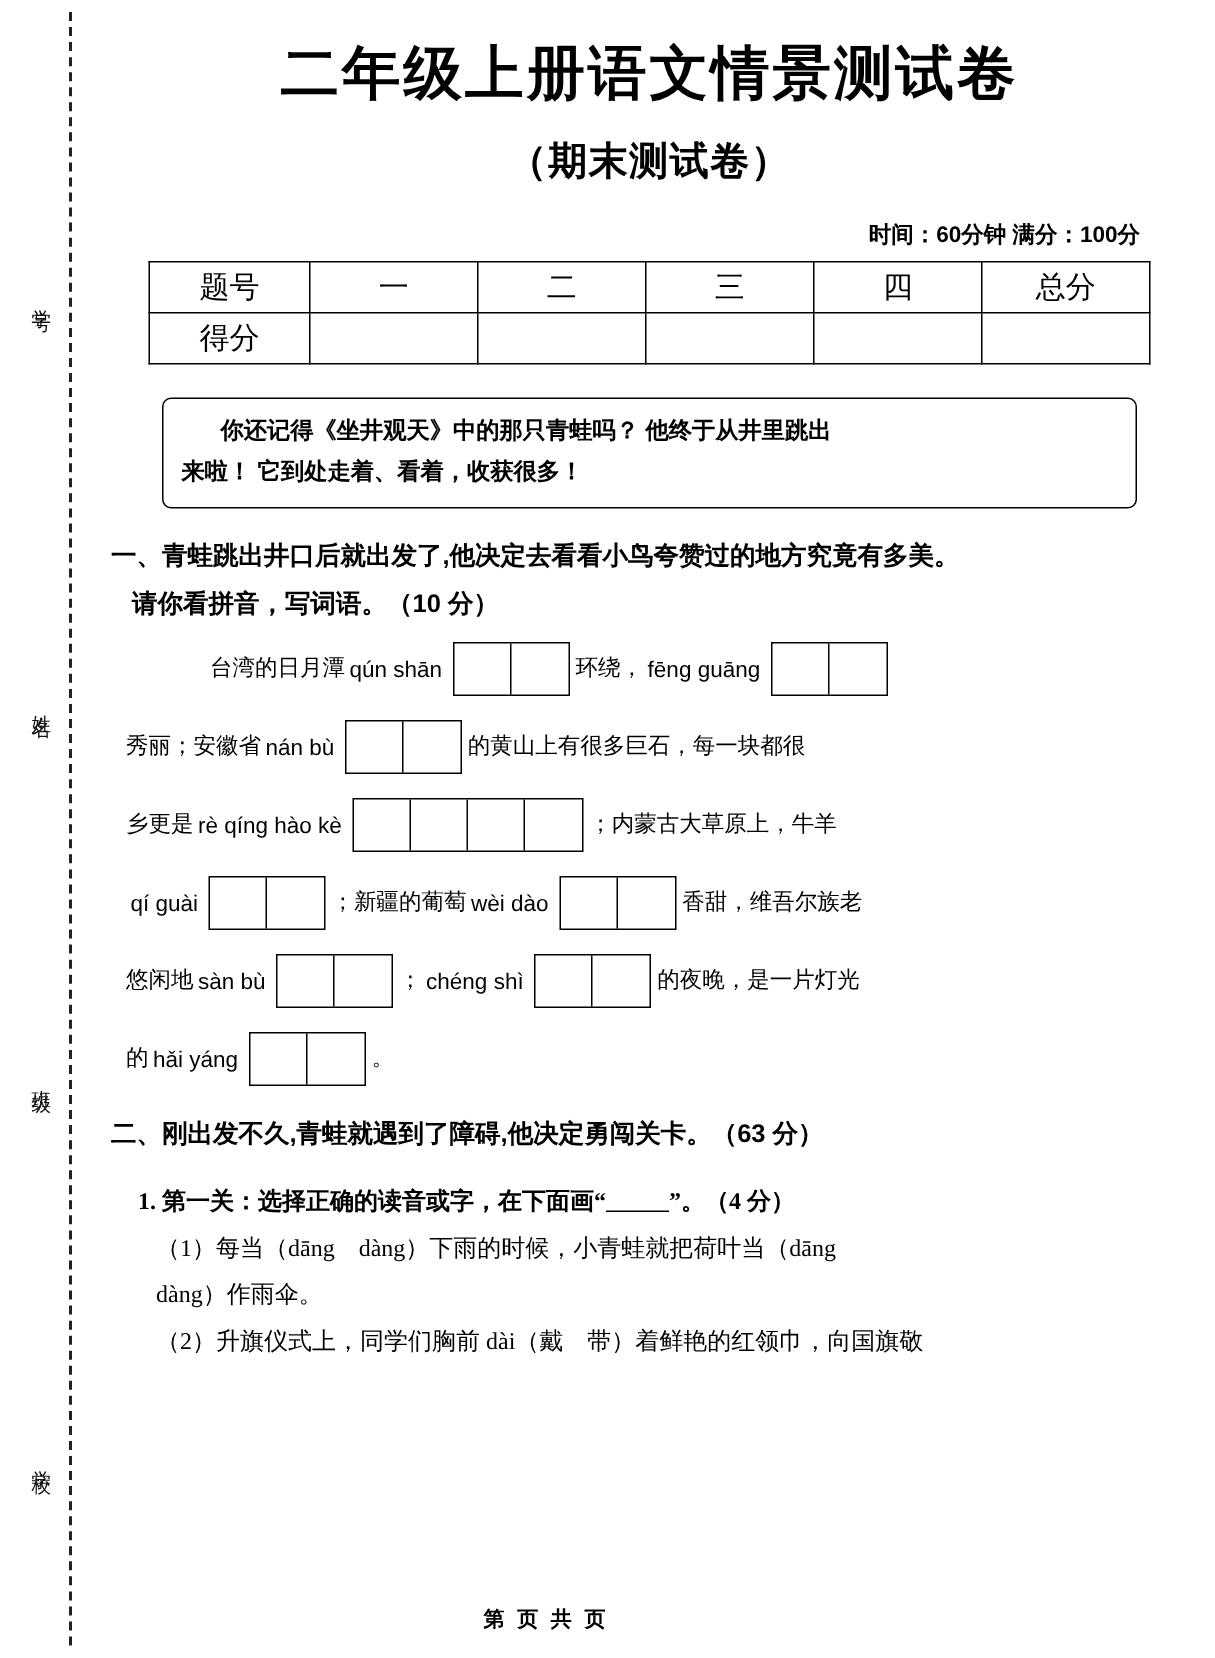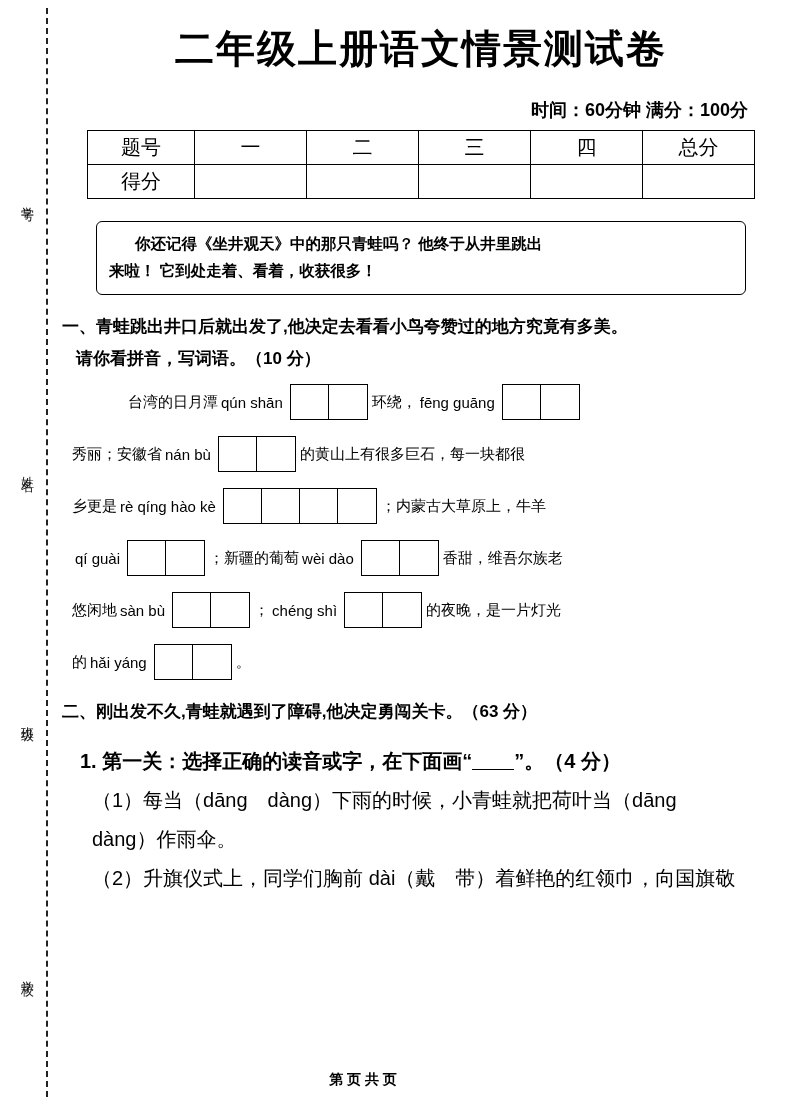--- a/index.html
+++ b/index.html
@@ -50,21 +50,21 @@
     color: #111;
   }
   .vlabel.l1 { top: 196px; }
   .vlabel.l2 { top: 466px; }
   .vlabel.l3 { top: 716px; }
   .vlabel.l4 { top: 970px; }
 
   
   .content {
     position: absolute;
-    left: 58px;
+    left: 70px;
     top: 0;
     width: 726px;
     height: 1105px;
   }
 
   .title {
     text-align: center;
     font-size: 39px;
     font-weight: bold;
     letter-spacing: 2px;
@@ -74,21 +74,21 @@
   .subtitle {
     text-align: center;
     font-size: 26px;
     font-weight: bold;
     letter-spacing: 1px;
     margin-top: 14px;
     font-family: "Liberation Sans", sans-serif;
   }
   .exam-info {
     text-align: right;
-    font-size: 18px;
+    font-size: 15px;
     font-weight: bold;
     margin-top: 22px;
     padding-right: 36px;
     font-family: "Liberation Sans", sans-serif;
   }
 
   
   table.score-table {
     border-collapse: collapse;
     margin: 8px auto 0 auto;
@@ -170,62 +170,63 @@
     width: 38px;
     height: 34px;
     border-right: 1px solid #000;
     box-sizing: border-box;
   }
   .box-grid .cell:last-child { border-right: none; }
 
   
   .q-block { margin-top: 14px; }
   .q-line {
-    font-size: 20px;
+    font-size: 16px;
     line-height: 1.95;
-    font-family: Liberation Sans, sans-serif;
+    font-family: Liberation Serif, serif;
   }
   .q-line.lvl1 { padding-left: 18px; font-weight: bold; }
   .q-line.lvl2 { padding-left: 30px; }
   .q-line.cont { padding-left: 30px; }
   .blank-underline {
     display: inline-block;
     width: 42px;
     border-bottom: 1px solid #000;
     height: 14px;
     vertical-align: -2px;
   }
 
   .footer {
     position: absolute;
     bottom: 16px;
     left: 0;
     width: 726px;
     text-align: center;
     font-size: 14px;
     font-weight: bold;
-    font-family: Liberation Sans, sans-serif;
+    font-family: Liberation Mono, monospace;
   }
 </style>
 </head>
 <body>
 
 <div class="page">
 
   <div class="left-margin">
     <div class="dashed-line"></div>
     <div class="vlabel l1">学号：</div>
     <div class="vlabel l2">姓名：</div>
     <div class="vlabel l3">班级：</div>
     <div class="vlabel l4">学校：</div>
   </div>
 
   <div class="content">
 
     <div class="title">二年级上册语文情景测试卷</div>
+    <div class="subtitle">（期末测试卷）</div>
     <div class="exam-info">时间：60分钟 满分：100分</div>
 
     <table class="score-table">
       <tbody>
         <tr>
           <td class="head-cell">题号</td>
           <td>一</td>
           <td>二</td>
           <td>三</td>
           <td>四</td>

